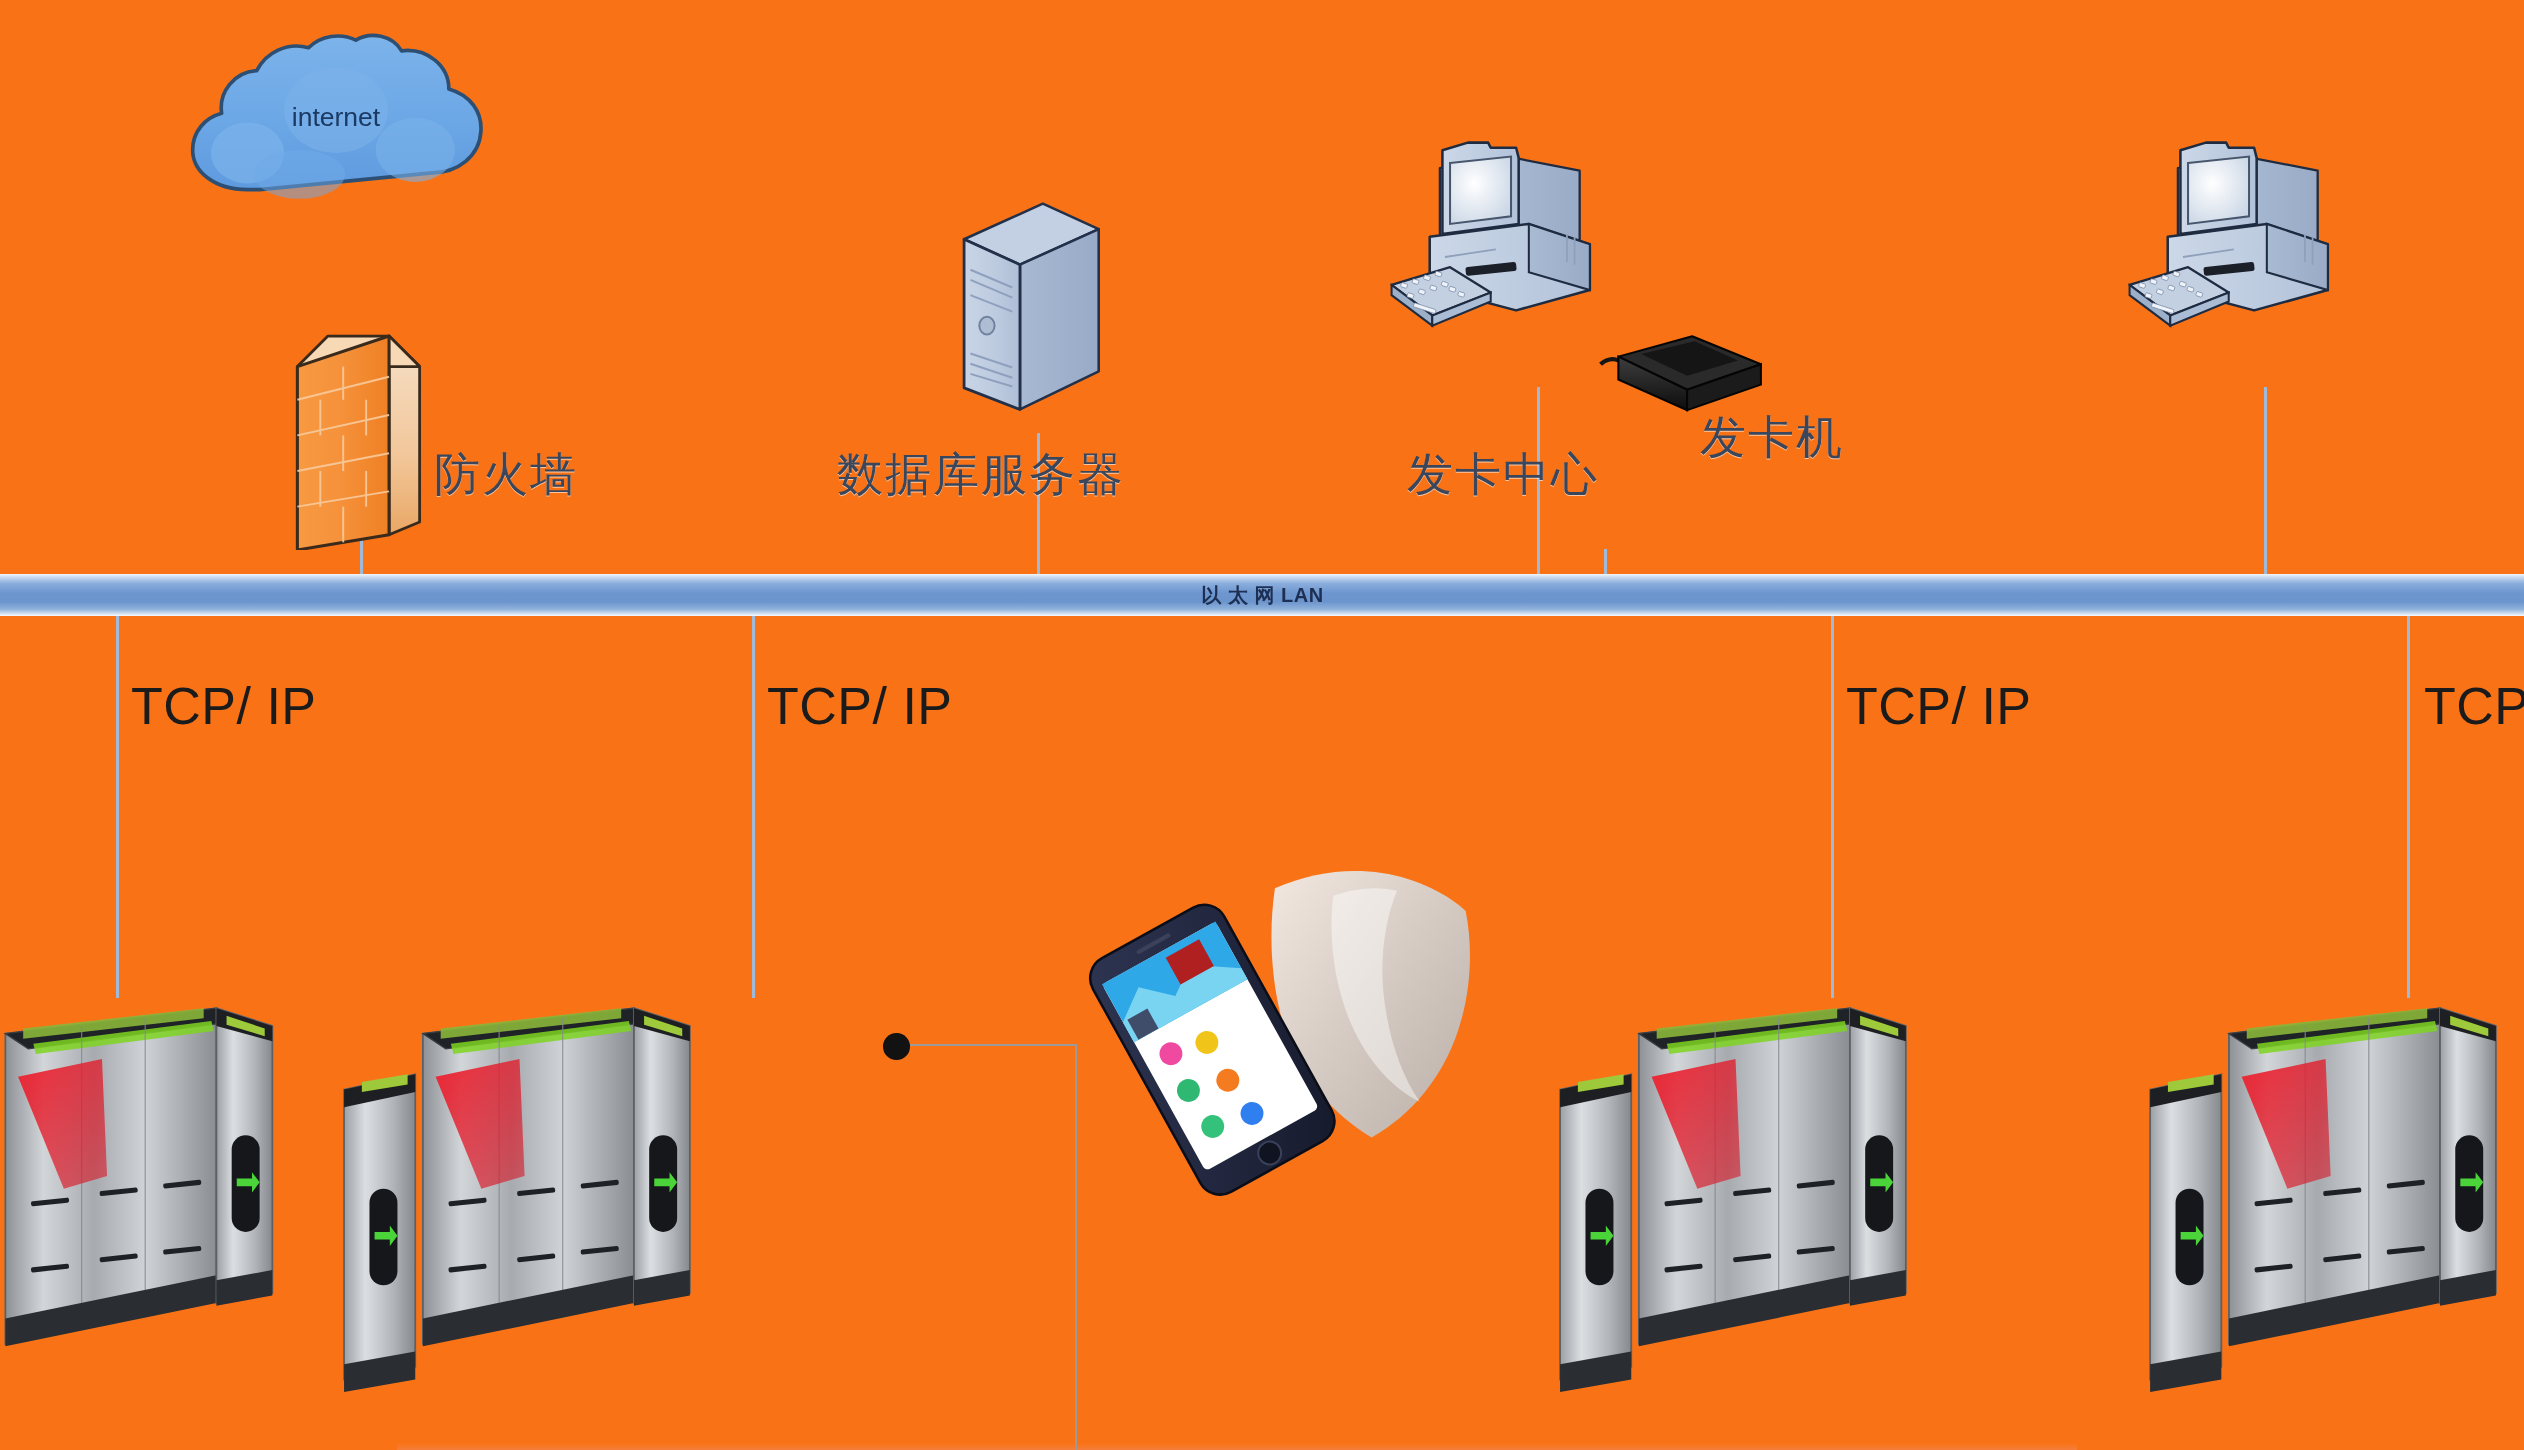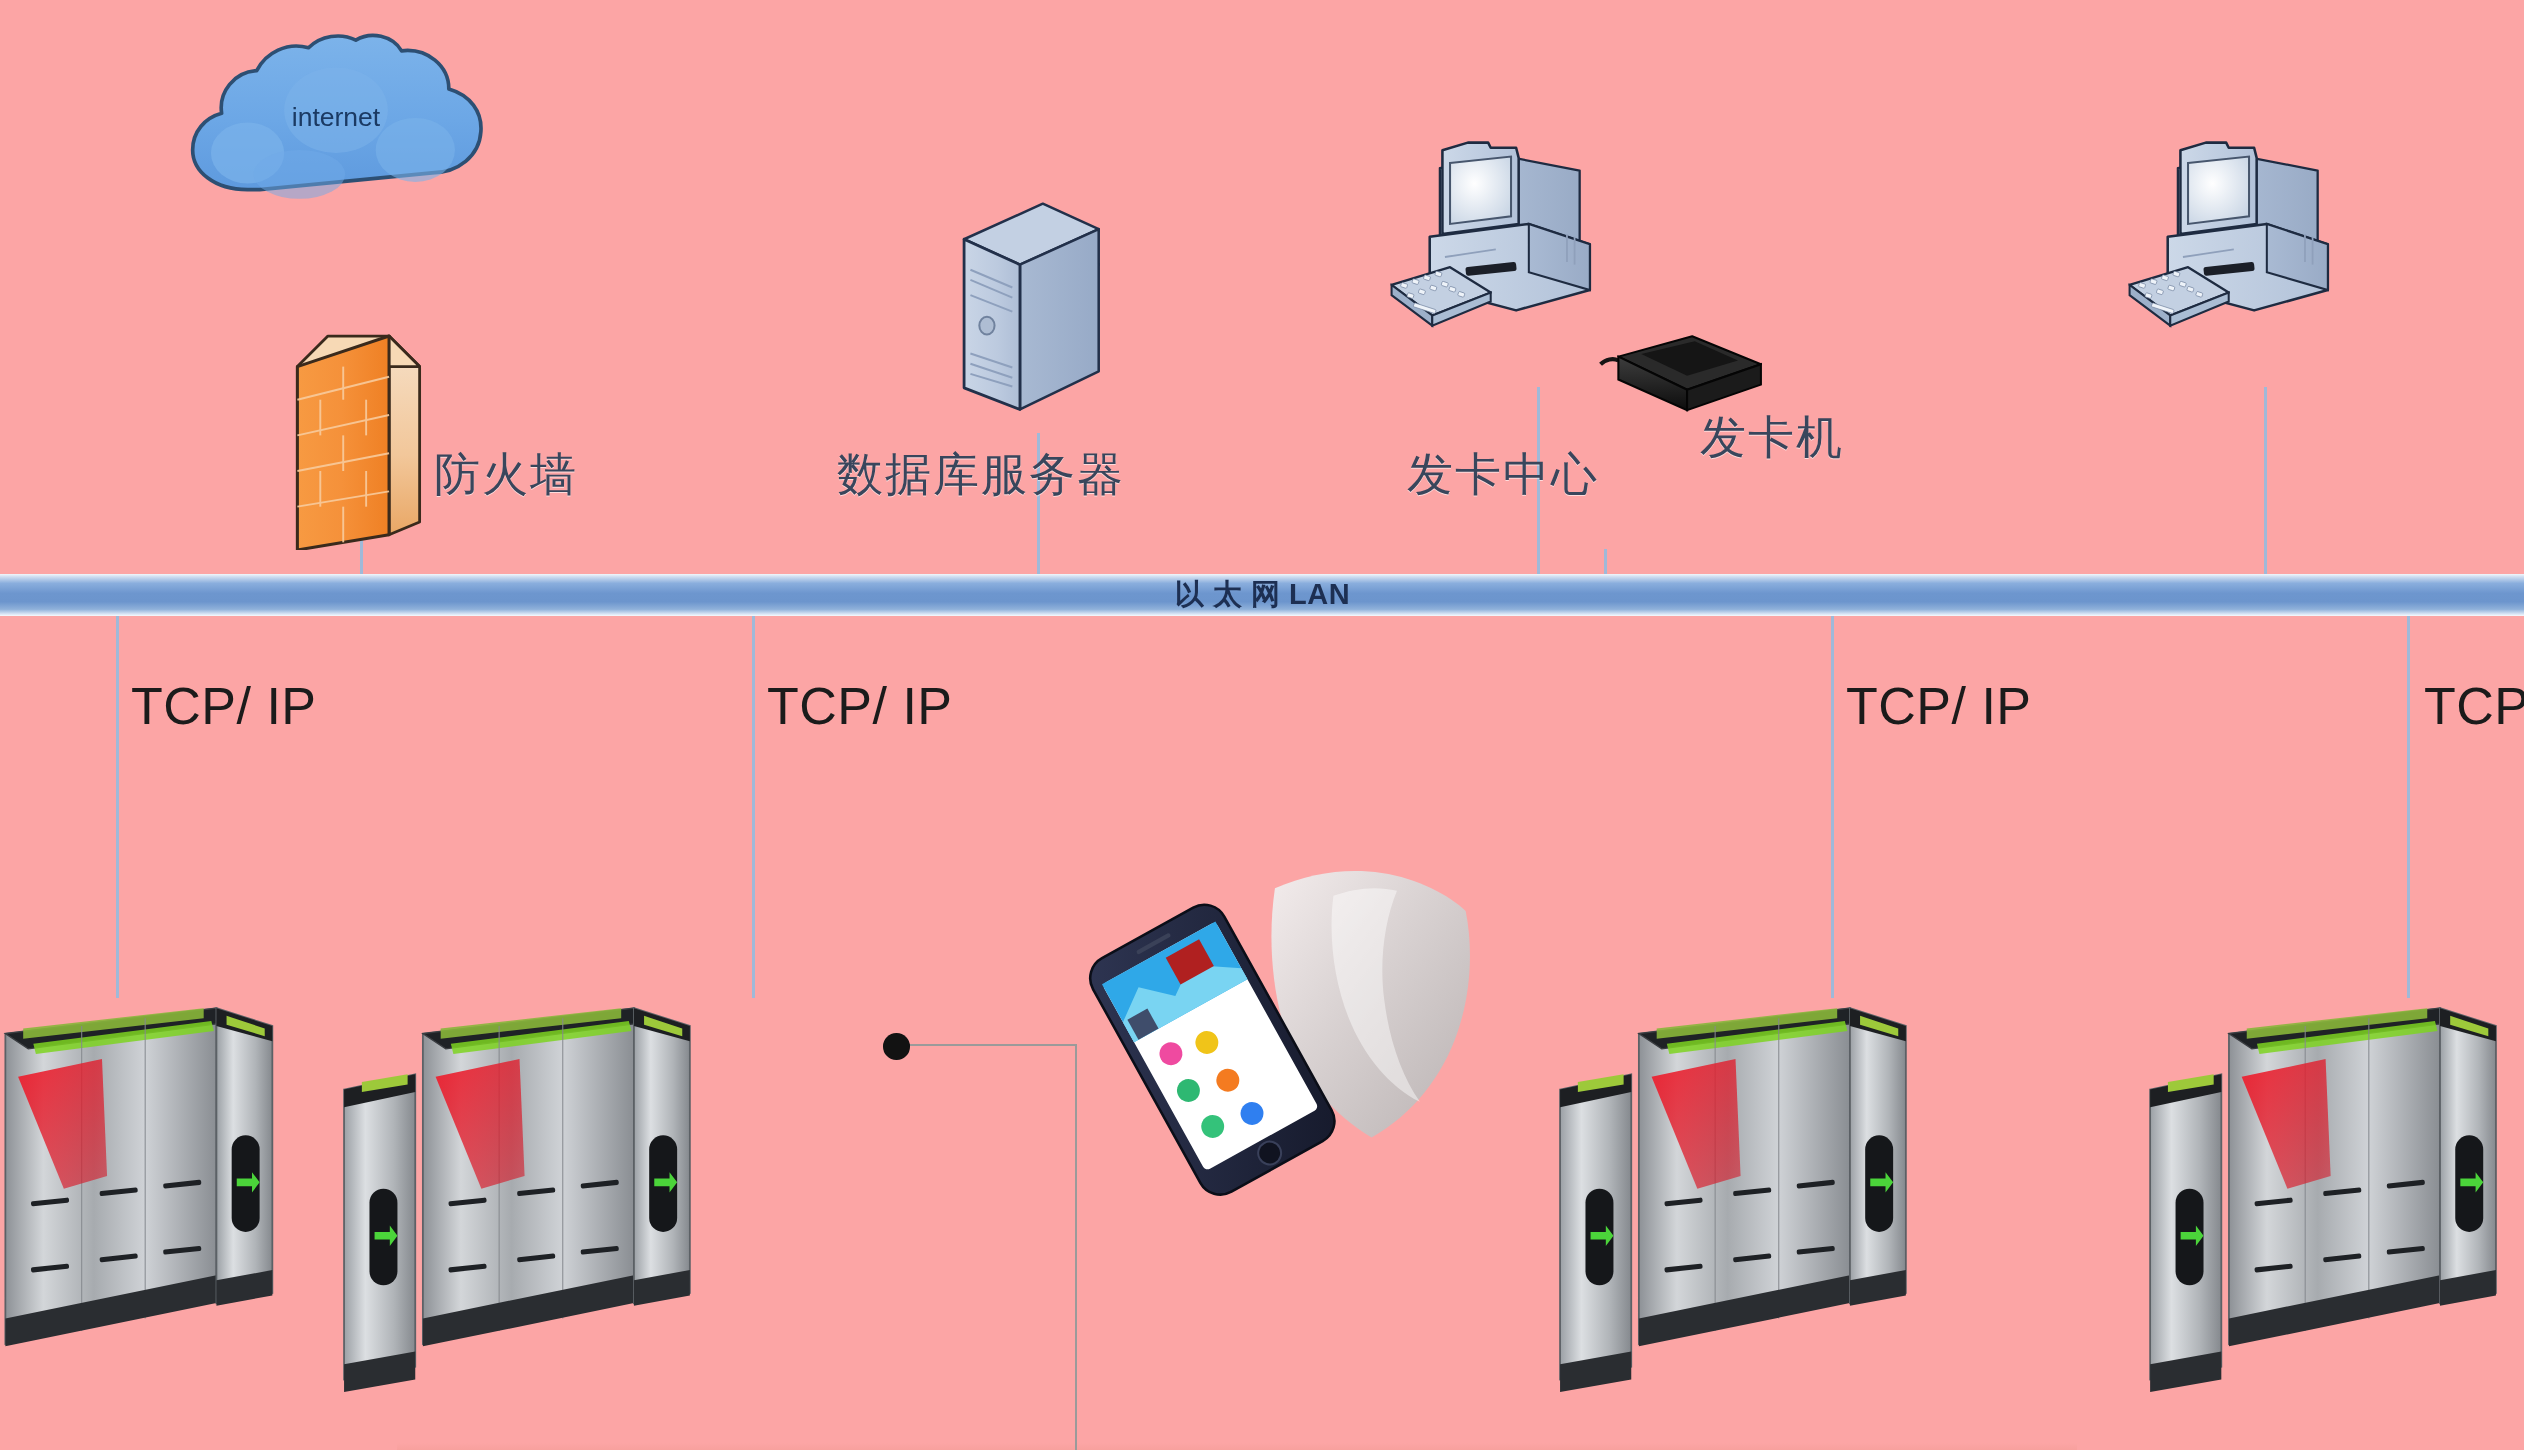--- a/index.html
+++ b/index.html
@@ -5,21 +5,21 @@
 <style>
   html,body{margin:0;padding:0;background:#ffffff;}
   body{
     font-family:"Liberation Sans", sans-serif;
     -webkit-font-smoothing:antialiased;
   }
   #stage{
     position:relative;
     width:2525px;
     height:1450px;
-    background:#fca5a5;
+    background:#f97316;
     overflow:hidden;
     text-decoration:underline;
   }
   .abs{position:absolute;}
 
   
   #lan-bar{
     left:0; top:574px; width:2525px; height:42px;
     background:linear-gradient(to bottom,
        #f2f6fb 0%,
@@ -29,21 +29,21 @@
        #6c95cd 66%,
        #8fb1da 84%,
        #d8e4f4 95%,
        #f7fafd 100%);
     z-index:30;
   }
   #lan-label{
     position:absolute; left:0; top:0; width:100%; height:100%;
     display:flex; align-items:center; justify-content:center;
     color:#1d2f52;
-    font-size:29px;
+    font-size:20px;
     font-weight:700;
     letter-spacing:0.5px;
     font-family:"Liberation Sans", sans-serif;
     white-space:pre;
   }
 
   
   .vline{background:#9fb9d8; width:2.5px; z-index:20;}
   .gline{background:#9a9a9a; z-index:20;}
 

